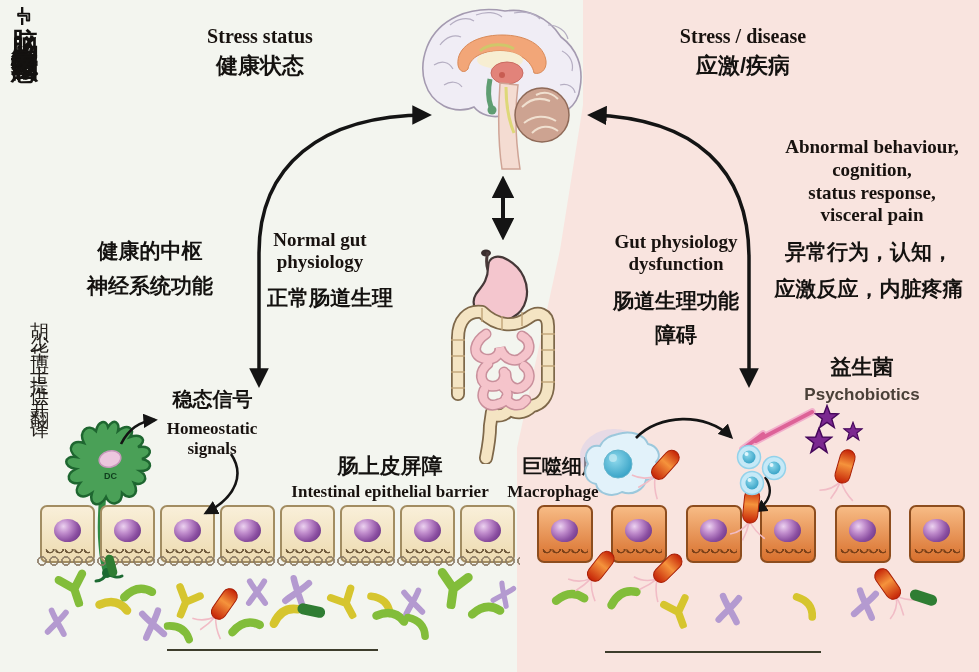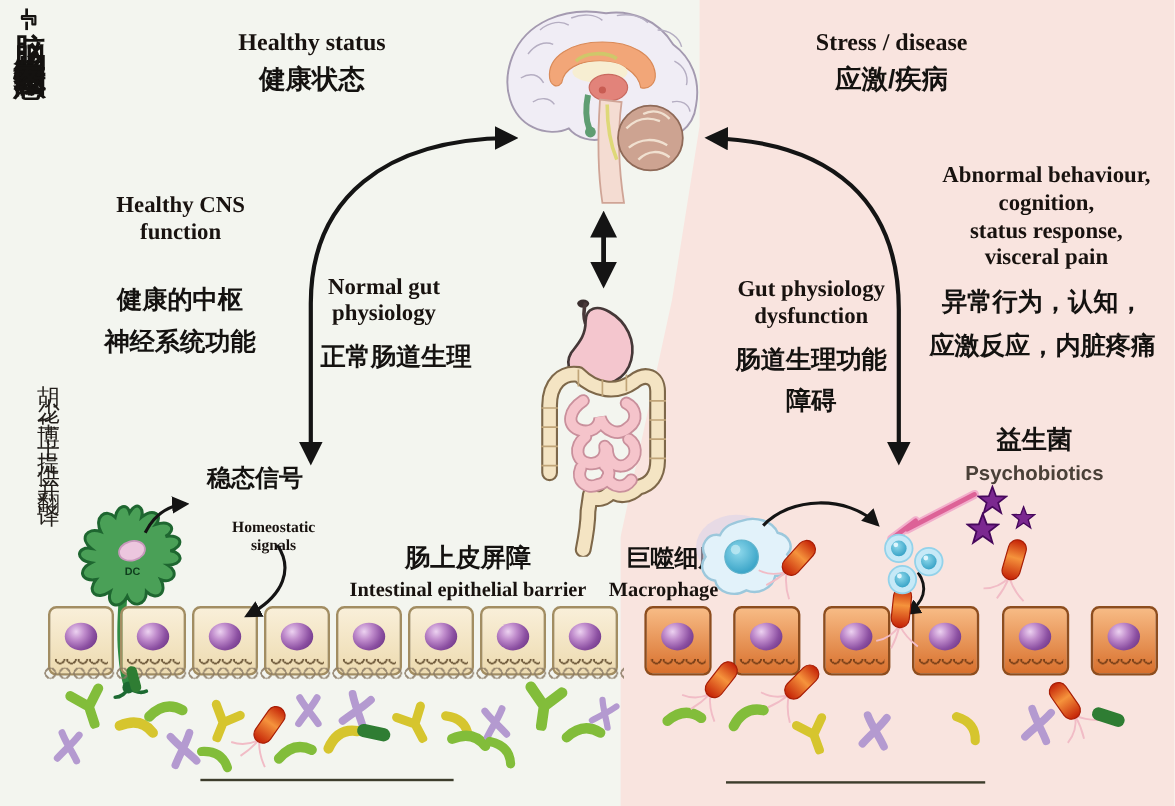--- a/index.html
+++ b/index.html
@@ -52,31 +52,29 @@
       </marker>
       <marker id="ahr" viewBox="0 0 10 10" refX="8" refY="5" markerWidth="5.6" markerHeight="5.6" orient="auto-start-reverse">
         <path d="M0,0 L10,5 L0,10 z" fill="#141414"></path>
       </marker>
     </defs>
   </svg>
 
   <div class="lbl zh vert" style="left:8px;top:4px;font-size:27px;letter-spacing:1px;font-family:'Liberation Serif',serif;">『脑-肠-微生物』轴示意图</div>
   <div class="lbl vert" style="left:28px;top:306px;font-size:19px;letter-spacing:11px;font-family:'Liberation Serif',serif;color:#221e1a;">胡少华博士提供并翻译</div>
 
-  <div class="lbl en" style="left:150px;top:25px;width:220px;font-size:20px;">Healthy status</div>
+  <div class="lbl en" style="left:150px;top:25px;width:220px;font-size:20px;">Stress status</div>
   <div class="lbl zh" style="left:150px;top:53px;width:220px;font-size:22px;">健康状态</div>
-  <div class="lbl en" style="left:58px;top:161px;width:185px;font-size:19px;">Healthy CNS
-function</div>
   <div class="lbl zh" style="left:55px;top:233px;width:190px;font-size:21px;line-height:35px;">健康的中枢
 神经系统功能</div>
   <div class="lbl en" style="left:256px;top:229px;width:128px;font-size:19px;">Normal gut
 physiology</div>
   <div class="lbl zh" style="left:248px;top:286px;width:164px;font-size:21px;">正常肠道生理</div>
   <div class="lbl zh" style="left:150px;top:388px;width:125px;font-size:20px;">稳态信号</div>
-  <div class="lbl en" style="left:164px;top:419px;width:128px;font-size:13px;margin-top:12px;">Homeostatic
+  <div class="lbl en" style="left:148px;top:419px;width:128px;font-size:17px;">Homeostatic
 signals</div>
   <div class="lbl zh" style="left:298px;top:454px;width:184px;font-size:21px;">肠上皮屏障</div>
   <div class="lbl en" style="left:290px;top:482px;width:200px;font-size:17px;">Intestinal epithelial barrier</div>
 
   <div class="lbl en" style="left:628px;top:25px;width:230px;font-size:20px;">Stress / disease</div>
   <div class="lbl zh" style="left:628px;top:53px;width:230px;font-size:22px;">应激/疾病</div>
   <div class="lbl en" style="left:768px;top:136px;width:208px;font-size:19px;line-height:1.2;">Abnormal behaviour,
 cognition,
 status response,
 visceral pain</div>

